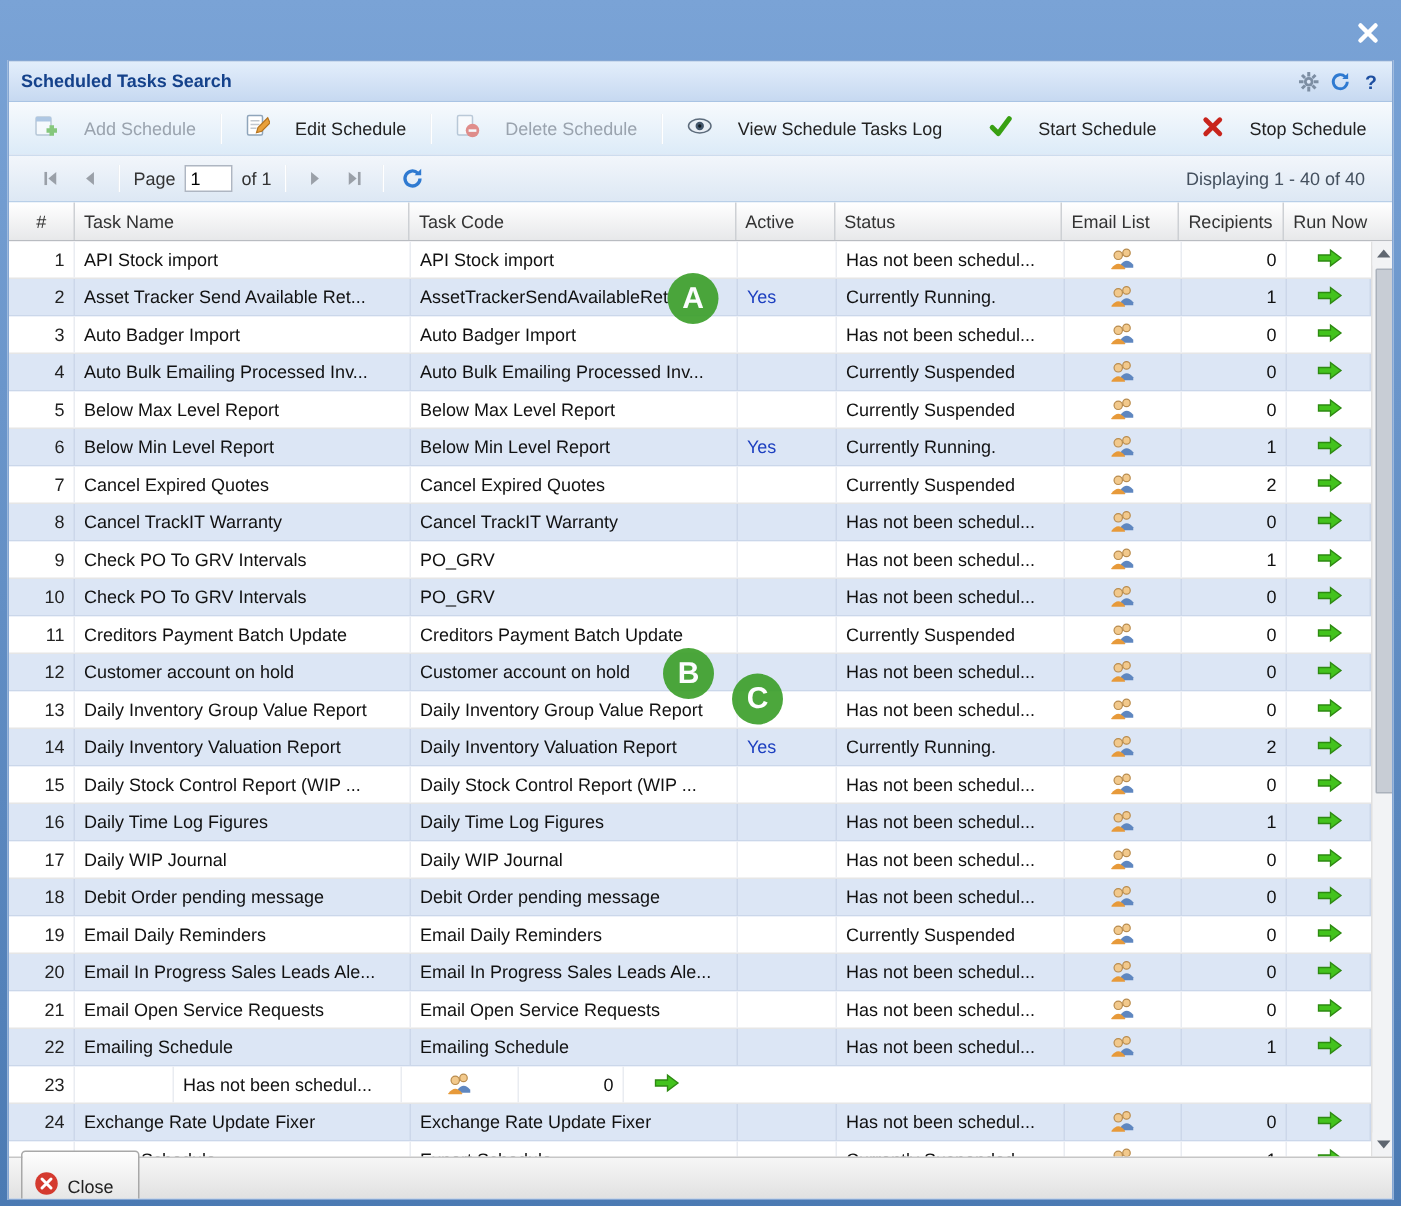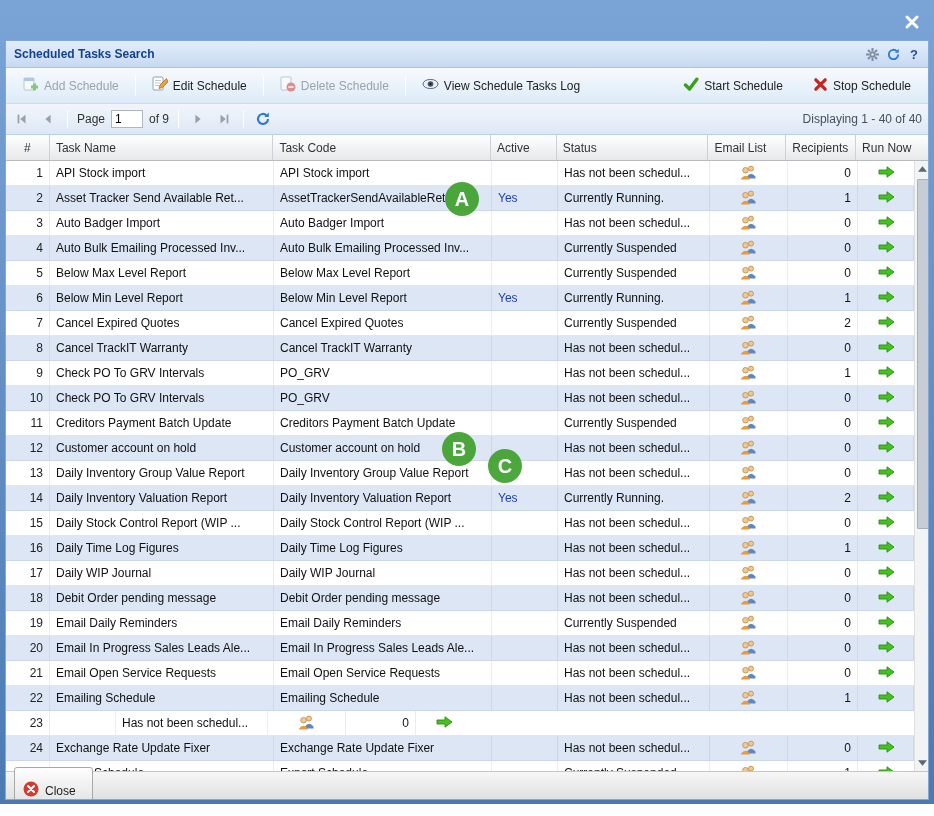--- a/index.html
+++ b/index.html
@@ -30,31 +30,31 @@
   .title-tools { margin-left:auto; display:flex; align-items:center; gap:5px; }
   .tool-btn { width:16px; height:16px; display:flex; align-items:center; justify-content:center; cursor:pointer; }
   .help-glyph { font-weight:bold; color:#1e4fa0; font-size:13px; }
 
   
   .toolbar {
     height:36px; flex:none; display:flex; align-items:center; gap:6px;
     background: linear-gradient(#f7fafd, #dcebf8);
     border-bottom:1px solid #cddcee; padding:0 10px;
   }
-  .tb-btn { display:flex; align-items:center; gap:5px; padding:4px 6px; border:1px solid transparent; border-radius:3px; cursor:pointer; background:transparent; font-size:12px; color:#222; }
+  .tb-btn { display:flex; align-items:center; gap:17px; padding:4px 6px; border:1px solid transparent; border-radius:3px; cursor:pointer; background:transparent; font-size:12px; color:#222; }
   .tb-btn.disabled { color:#9aa3ae; cursor:default; }
   .tb-btn.disabled svg { opacity:.55; }
   .tb-sep { width:1px; height:20px; background:#c3cdd9; border-right:1px solid #fff; margin:0 3px; }
   .tb-right { margin-left:auto; display:flex; align-items:center; gap:16px; }
 
   
   .paging {
     height:31px; flex:none; display:flex; align-items:center; gap:6px;
     background: linear-gradient(#f2f6fb, #dde8f4);
-    border-bottom:1px solid #b8cfe8; padding:0 6px;
+    border-bottom:1px solid #b8cfe8; padding:0 18px;
   }
   .pg-btn { width:20px; height:20px; display:flex; align-items:center; justify-content:center; cursor:default; }
   .pg-btn.enabled { cursor:pointer; }
   .pg-sep { width:1px; height:18px; background:#c3cdd9; border-right:1px solid #fff; margin:0 3px; }
   .page-input { width:32px; height:18px; border:1px solid #aeb6c2; font-size:12px; padding:0 3px; font-family:"Liberation Sans",sans-serif; }
   .pg-text { color:#333; }
   .displaying { margin-left:auto; color:#44505e; }
 
   
   .grid-header { height:26px; flex:none; display:flex; background: linear-gradient(#ffffff, #e7e8ea); border-bottom:1px solid #b9bcc1; }
@@ -208,21 +208,21 @@
           </svg>
       </span>
       <span class="pg-btn">
         <svg width="14" height="14" viewBox="0 0 16 16">
             <path d="M11 3 L5 8 L11 13 z" fill="#9aa0a8"></path>
           </svg>
       </span>
       <span class="pg-sep"></span>
       <span class="pg-text">Page</span>
       <input class="page-input" value="1" style="">
-      <span class="pg-text">of 9</span>
+      <span class="pg-text">of 1</span>
       <span class="pg-sep"></span>
       <span class="pg-btn">
         <svg width="14" height="14" viewBox="0 0 16 16">
             <path d="M5 3 L11 8 L5 13 z" fill="#9aa0a8"></path>
           </svg>
       </span>
       <span class="pg-btn">
         <svg width="14" height="14" viewBox="0 0 16 16">
             <path d="M4 3 L10 8 L4 13 z" fill="#9aa0a8"></path>
             <rect x="11" y="3" width="2" height="10" fill="#9aa0a8"></rect>

